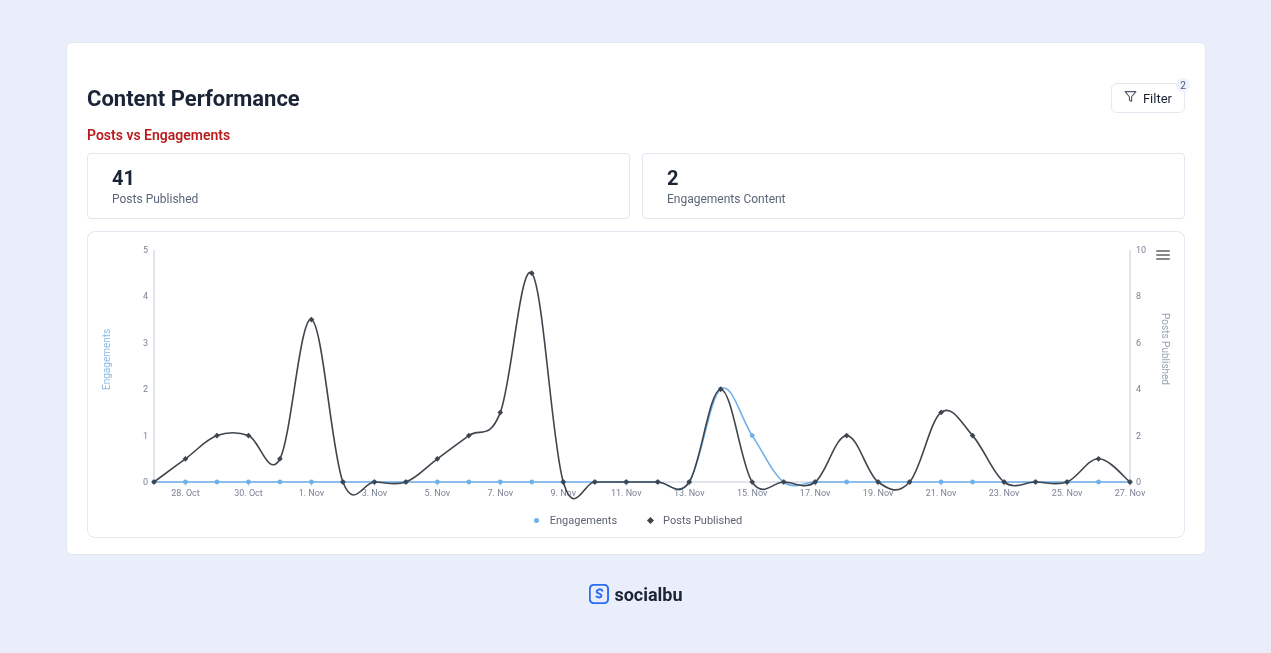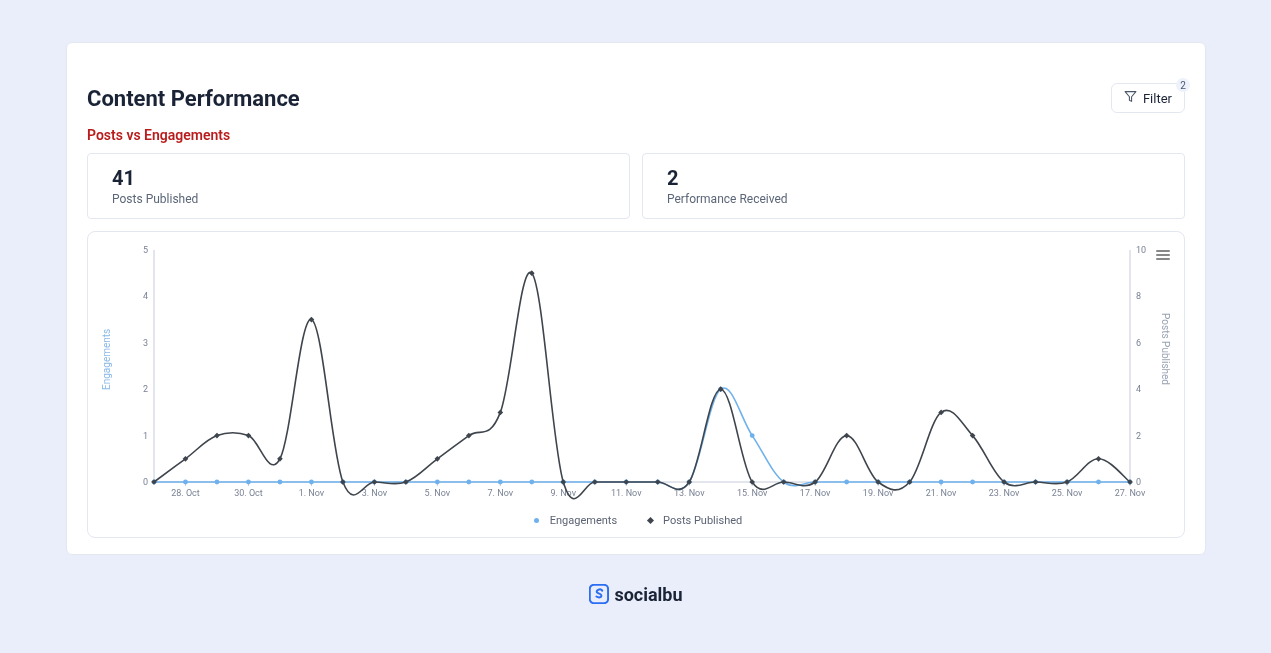--- a/index.html
+++ b/index.html
@@ -83,21 +83,21 @@
 
   <div class="subtitle">Posts vs Engagements</div>
 
   <div class="kpis">
     <div class="kpi">
       <div class="val">41</div>
       <div class="lbl">Posts Published</div>
     </div>
     <div class="kpi">
       <div class="val">2</div>
-      <div class="lbl">Performance Received</div>
+      <div class="lbl">Engagements Content</div>
     </div>
   </div>
 
   <div class="chart-card">
     <div class="menu-icon">
         <div></div>
         <div></div>
         <div></div>
       </div>
     <div class="chart-area">

